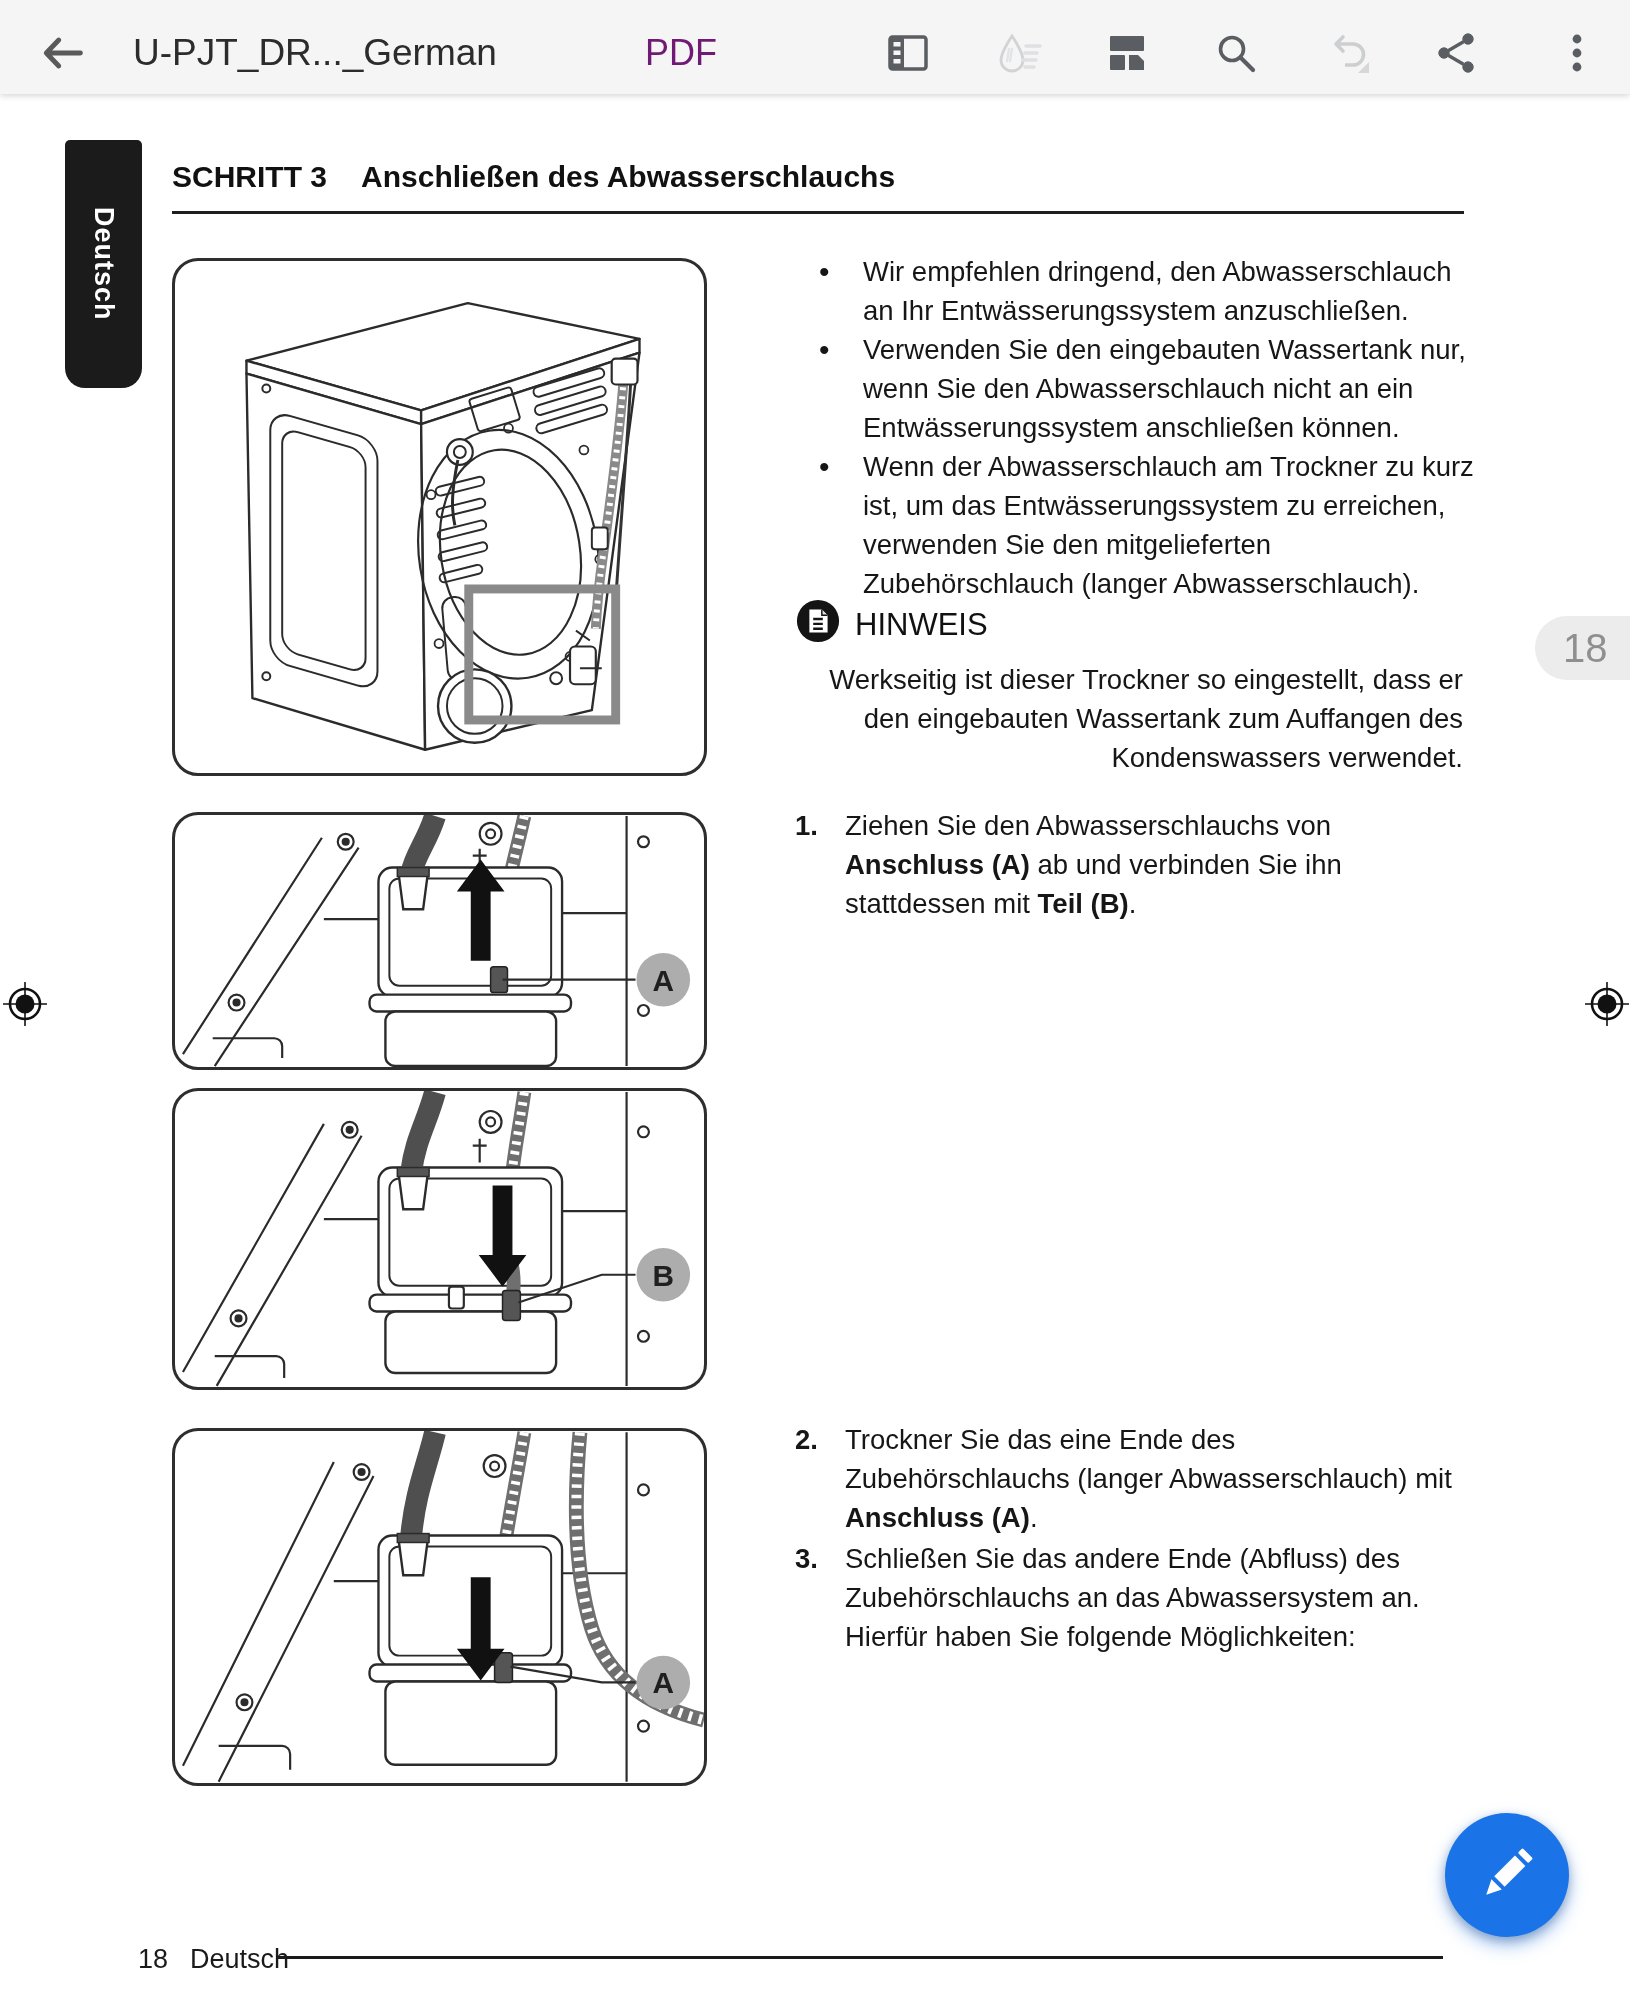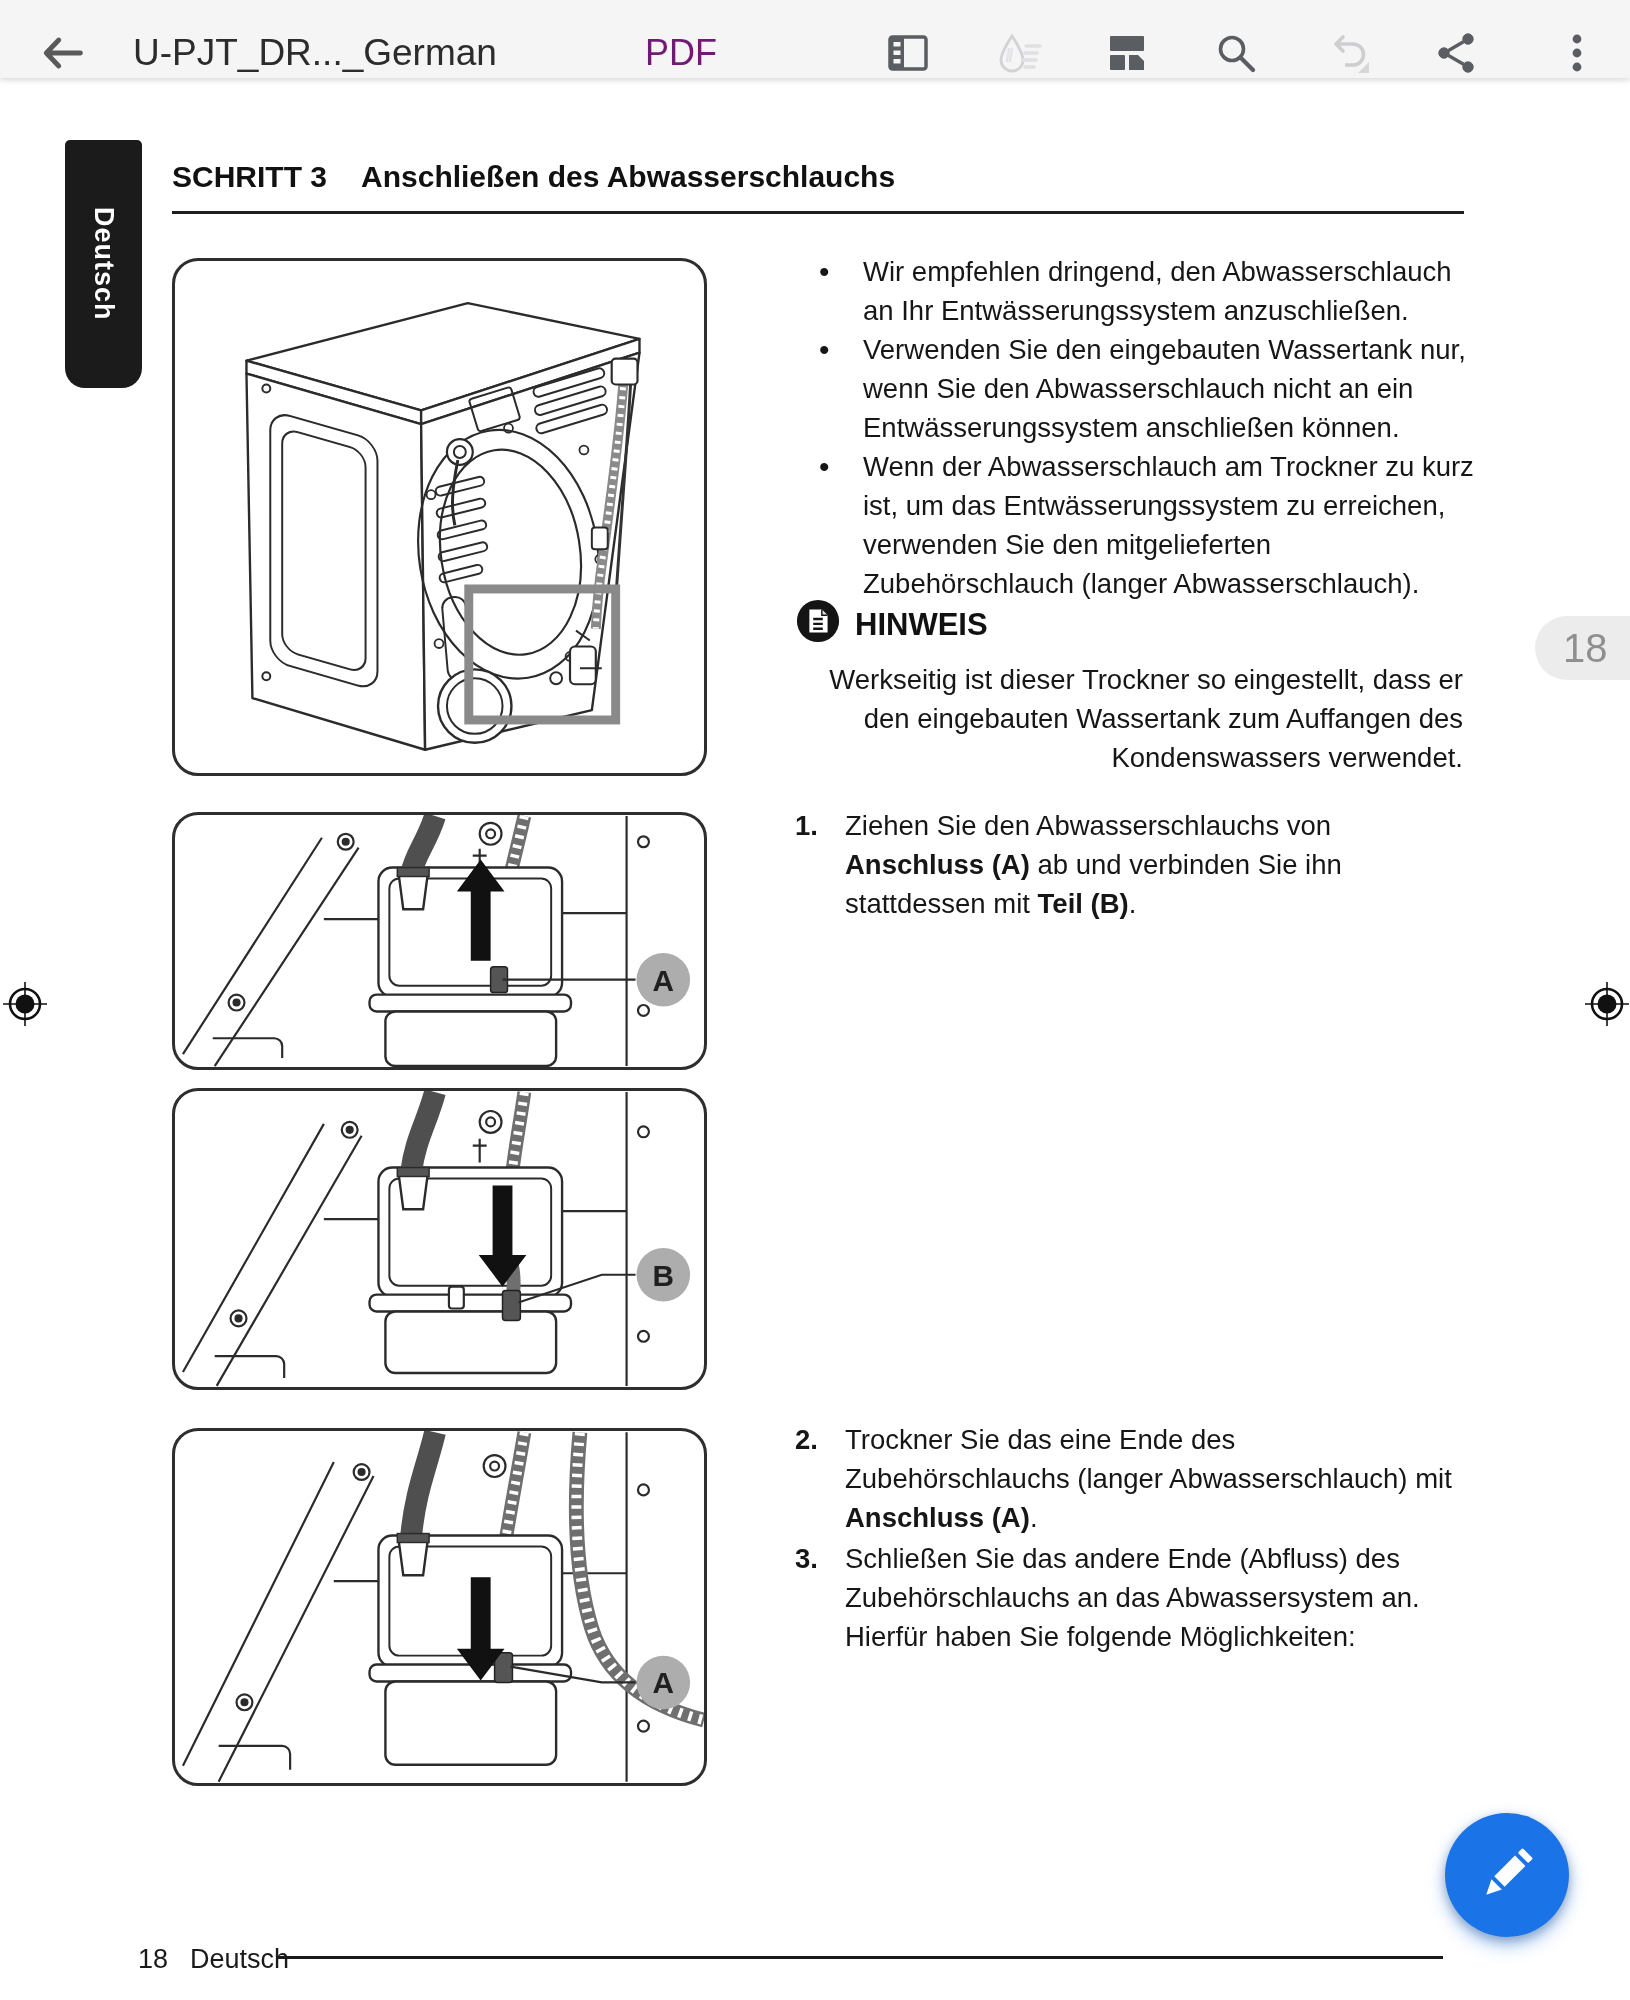--- a/index.html
+++ b/index.html
@@ -1,20 +1,20 @@
 <!DOCTYPE html>
 <html><head>
 <meta charset="utf-8">
 <style>
   html,body{margin:0;padding:0;background:#e9e9e9;}
   #screen{position:relative;width:1630px;height:2000px;background:#ffffff;overflow:hidden;
           font-family:"Liberation Sans",sans-serif;color:#161616;}
 
   
-  .toolbar{position:absolute;left:0;top:0;width:1630px;height:78px;background:#f5f5f6;
+  .toolbar{position:absolute;left:0;top:0;width:1630px;height:94px;background:#f5f5f6;
            box-shadow:0 2px 6px rgba(0,0,0,0.16);z-index:30;}
   .back-btn{position:absolute;left:36px;top:27px;width:52px;height:52px;border:none;background:transparent;cursor:pointer;padding:0;}
   .doc-title{position:absolute;left:133px;top:53px;transform:translateY(-50%);font-size:37px;color:#2c2c2c;white-space:nowrap;}
   .doc-type{position:absolute;left:645px;top:53px;transform:translateY(-50%);font-size:36px;color:#701a75;}
   .tb-icon{position:absolute;top:29px;width:48px;height:48px;border:none;background:transparent;padding:0;cursor:pointer;}
   .tb-icon svg{width:48px;height:48px;display:block;}
   #icon-thumbs{left:884px;} #icon-ink{left:996px;} #icon-organize{left:1103px;}
   #icon-search{left:1212px;} #icon-undo{left:1323px;} #icon-share{left:1433px;} #icon-more{left:1553px;}
 
   
@@ -35,21 +35,21 @@
   #fig3{top:1428px;height:358px;}
   .figbox svg{position:absolute;left:0;top:0;width:100%;height:100%;}
 
   
   .rcol{font-size:27.5px;line-height:39px;color:#161616;}
   .bullets{position:absolute;left:795px;top:240px;width:676px;list-style:none;margin:12px;padding:0;}
   .bullets li{position:relative;padding-left:56px;}
   .bullets li::before{content:"\2022";position:absolute;left:12px;top:0;font-size:30px;}
   .note-head{position:absolute;left:795px;top:598px;display:flex;align-items:center;gap:14px;}
   .note-head svg{width:46px;height:46px;}
-  .note-head span{font-size:31px;font-weight:bold;color:#111;}
+  .note-head span{font-size:31px;font-weight:normal;color:#111;}
   .note-text{position:absolute;left:795px;top:660px;width:668px;text-align:right;}
   .step{display:flex;margin-bottom:2px;}
   .step .num{width:50px;flex:0 0 50px;font-weight:bold;}
   .step .txt{width:622px;}
   #step1{position:absolute;left:795px;top:806px;width:676px;}
   #steps23{position:absolute;left:795px;top:1420px;width:676px;}
 
   
   .footer-num{position:absolute;left:138px;top:1944px;font-size:27px;color:#1a1a1a;}
   .footer-lang{position:absolute;left:190px;top:1944px;font-size:27px;color:#1a1a1a;}

